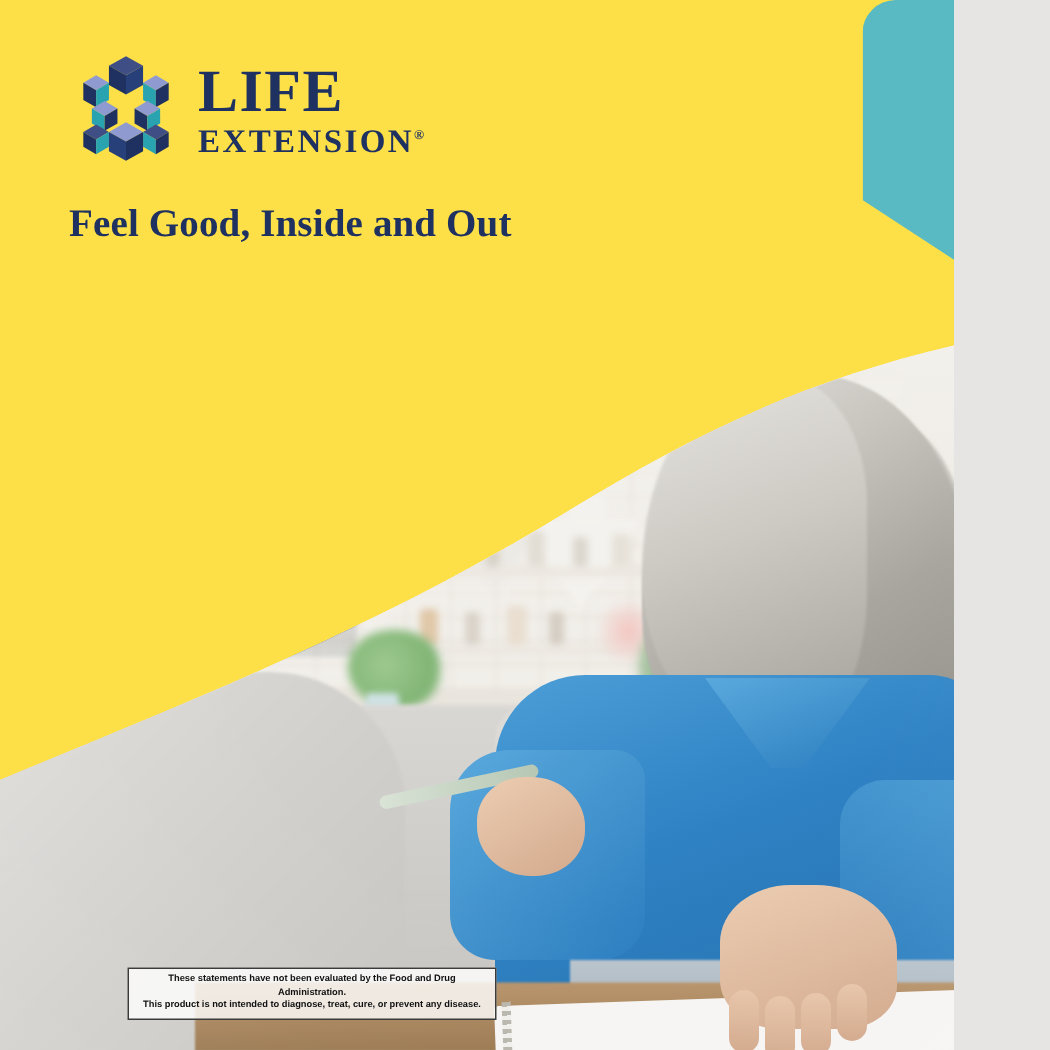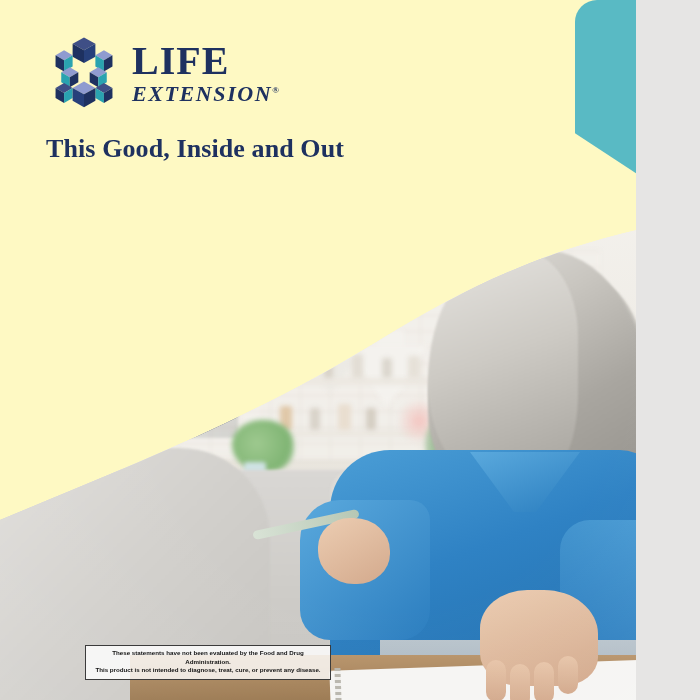--- a/index.html
+++ b/index.html
@@ -1,21 +1,21 @@
 <!DOCTYPE html>
 <html><head>
 <meta charset="utf-8">
 <style>
   html,body{margin:0;padding:0;}
   body{
     width:700px;height:700px;overflow:hidden;
     font-family:"Liberation Sans",sans-serif;
     background:#e6e5e4;
   }
-  #ad{position:relative;width:636px;height:700px;overflow:hidden;background:#fef9c3;}
+  #ad{position:relative;width:636px;height:700px;overflow:hidden;background:#fde047;}
 
   
   .teal-shape{
     position:absolute;top:0;left:575px;width:125px;height:215px;
     background:#59bac4;
     border-top-left-radius:22px;
     -webkit-clip-path:polygon(0 0,100% 0,100% 100%,0 62%);
     clip-path:polygon(0 0,100% 0,100% 100%,0 62%);
   }
 
@@ -132,21 +132,21 @@
   .photo-vignette{position:absolute;inset:0;
     background:radial-gradient(circle at 62% 55%,rgba(255,255,255,0) 40%,rgba(255,255,255,.10) 100%);}
 
   
   .logo{position:absolute;left:48px;top:36px;display:flex;align-items:center;gap:12px;}
   .logo-mark{width:72px;height:74px;flex:none;}
   .logo-type{display:flex;flex-direction:column;line-height:1;}
   .logo-life{font-family:"Liberation Serif",serif;font-weight:bold;font-size:40px;
     color:#1e3160;letter-spacing:1px;}
   .logo-ext{font-family:"Liberation Serif",serif;font-weight:bold;font-size:22px;
-    color:#1e3160;letter-spacing:1.6px;margin-top:2px;position:relative;font-style:italic;}
+    color:#1e3160;letter-spacing:1.6px;margin-top:2px;position:relative;}
   .logo-ext .reg{font-size:9px;vertical-align:super;letter-spacing:0;}
 
   
   .headline{position:absolute;left:46px;top:134px;
     font-family:"Liberation Serif",serif;font-weight:bold;font-size:26px;
     color:#1e3160;letter-spacing:.1px;}
   .body-copy{position:absolute;left:46px;top:181px;width:470px;
     font-family:"Liberation Sans",sans-serif;font-weight:bold;font-size:20.5px;
     line-height:24.6px;color:#00889a;}
 
@@ -267,20 +267,20 @@
         <polygon points="34,73 50,82 50,100 34,91" fill="#27407a"></polygon>
         <polygon points="66,73 66,91 50,100 50,82" fill="#1e3160"></polygon>
       </g>
     </svg>
     <div class="logo-type">
       <span class="logo-life">LIFE</span>
       <span class="logo-ext"><span>EXTENSION</span><span class="reg">®</span></span>
     </div>
   </div>
 
-  <div class="headline">This Good, Inside and Out</div>
+  <div class="headline">Feel Good, Inside and Out</div>
 
   <div class="disclaimer">
     <p>These statements have not been evaluated by the Food and Drug Administration.</p>
     <p>This product is not intended to diagnose, treat, cure, or prevent any disease.</p>
   </div>
 
 </div>
 
 </body></html>

